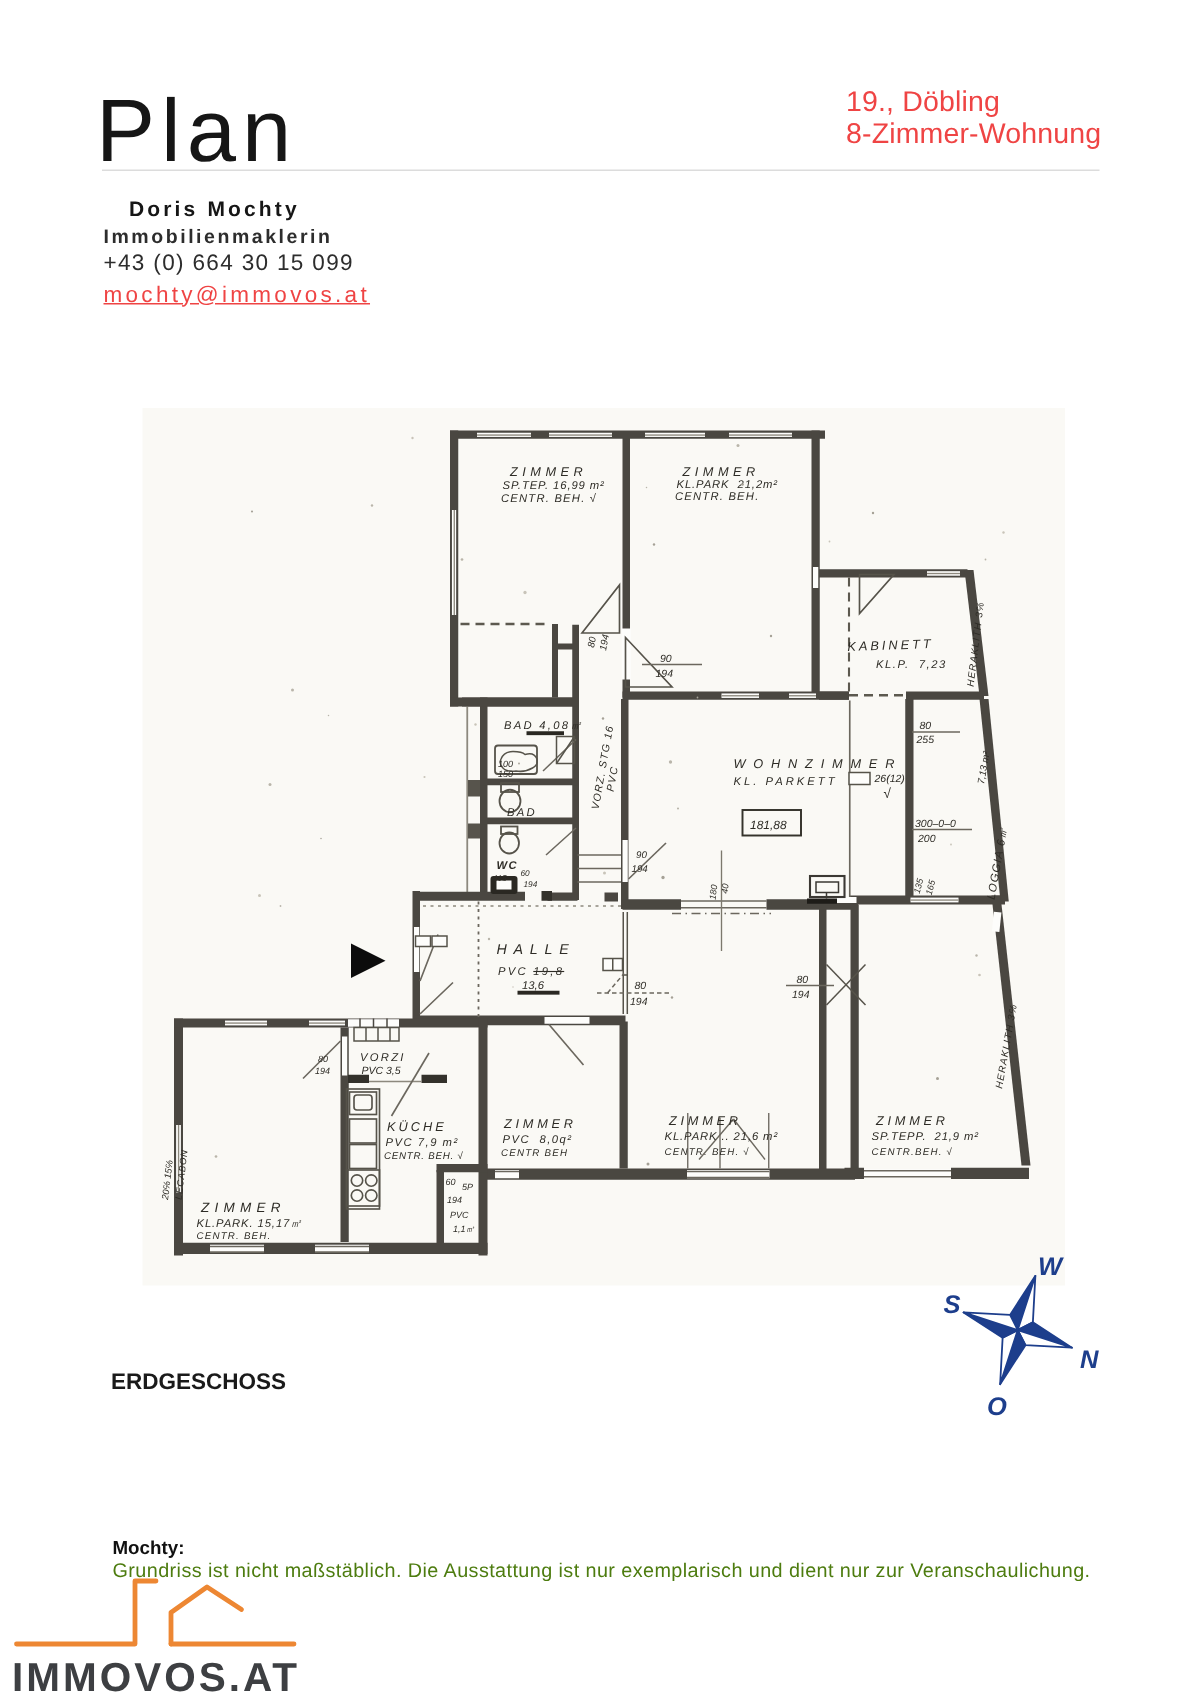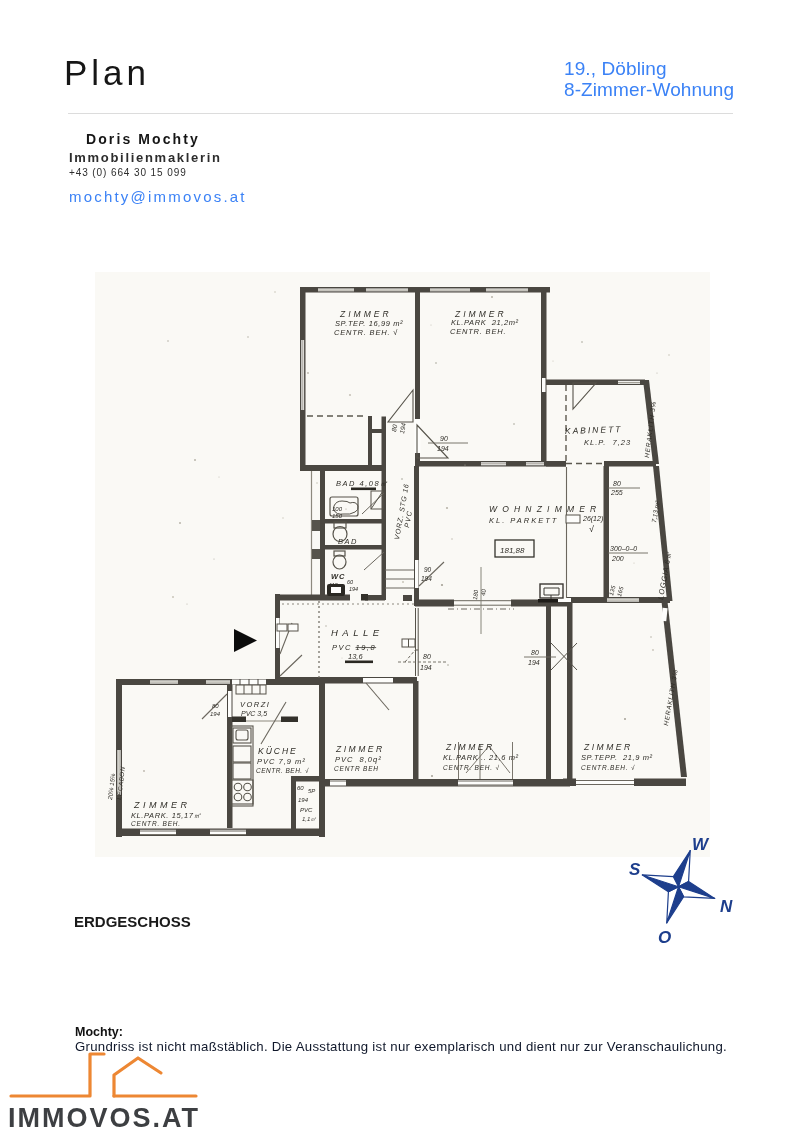--- a/index.html
+++ b/index.html
@@ -2,33 +2,33 @@
 <html><head>
 <meta charset="utf-8">
 <style>
   html,body{margin:0;padding:0;}
   body{width:800px;height:1131px;background:#ffffff;font-family:"Liberation Sans",sans-serif;position:relative;overflow:hidden;}
   .abs{position:absolute;}
 </style>
 </head>
 <body>
 
-<div class="abs" style="left:64px;top:52.5px;font-size:35px;color:#161616;letter-spacing:4px;">Plan</div>
-
-<div class="abs" style="left:564px;top:59px;font-size:19px;color:#3b82f6;line-height:20.6px;letter-spacing:0.1px;">19., Döbling<br>8-Zimmer-Wohnung</div>
+<div class="abs" style="left:64px;top:52.5px;font-size:59px;color:#161616;letter-spacing:4px;">Plan</div>
+
+<div class="abs" style="left:564px;top:59px;font-size:19px;color:#ef4444;line-height:20.6px;letter-spacing:0.1px;">19., Döbling<br>8-Zimmer-Wohnung</div>
 
 <div class="abs" style="left:68px;top:113px;width:665px;height:1px;background:#dcdcdc;"></div>
 
 <div class="abs" style="left:86px;top:131px;font-size:14px;font-weight:bold;color:#161616;letter-spacing:2.1px;">Doris Mochty</div>
 
 <div class="abs" style="left:69px;top:149.5px;font-size:13px;color:#2d2d2d;letter-spacing:1.7px;font-weight:bold;">Immobilienmaklerin</div>
 
-<div class="abs" style="left:69px;top:166.5px;font-size:10px;color:#2d2d2d;letter-spacing:0.9px;">+43 (0) 664 30 15 099</div>
-
-<div class="abs" style="left:69px;top:187.5px;font-size:15px;color:#3b82f6;letter-spacing:2.2px;">mochty@immovos.at</div>
+<div class="abs" style="left:69px;top:166.5px;font-size:15px;color:#2d2d2d;letter-spacing:0.9px;">+43 (0) 664 30 15 099</div>
+
+<div class="abs" style="left:69px;top:187.5px;font-size:15px;color:#ef4444;letter-spacing:2.2px;text-decoration:underline;">mochty@immovos.at</div>
 
 <svg class="abs" style="left:0;top:0;" width="800" height="1131" viewBox="0 0 800 1131">
 <g id="plan">
 
 <rect x="95" y="272" width="615" height="585" fill="#faf9f5"></rect>
 
 <rect x="300" y="287" width="250" height="5.5" fill="#4a4741"></rect>
 
 <g>
         <rect x="318" y="288.5" width="36" height="2.8" fill="#fdfdfb"></rect>
@@ -617,21 +617,21 @@
 
 <g fill="#1d3e8c" font-family="Liberation Sans" font-style="italic" font-weight="bold" font-size="17">
 <text x="72" y="20">W</text>
 <text x="9" y="45">S</text>
 <text x="100" y="82">N</text>
 <text x="38" y="113">O</text>
 </g>
 </svg>
 
 <div class="abs" style="left:75px;top:1025px;font-size:12.5px;font-weight:bold;color:#111;">Mochty:</div>
-<div class="abs" style="left:75px;top:1039px;font-size:13.2px;color:#0f172a;letter-spacing:0.28px;">Grundriss ist nicht maßstäblich. Die Ausstattung ist nur exemplarisch und dient nur zur Veranschaulichung.</div>
+<div class="abs" style="left:75px;top:1039px;font-size:13.2px;color:#4d7c0f;letter-spacing:0.28px;">Grundriss ist nicht maßstäblich. Die Ausstattung ist nur exemplarisch und dient nur zur Veranschaulichung.</div>
 
 <svg class="abs" style="left:0px;top:1045px;" width="220" height="60" viewBox="0 0 220 60">
 <g fill="none" stroke="#ed8733" stroke-width="3.2" stroke-linecap="round" stroke-linejoin="round">
 <path d="M11,51 L90,51 L90,9 L104,9"></path>
 <path d="M114,51 L114,30 L138,13 L161,28"></path>
 <path d="M114,51 L196,51"></path>
 </g>
 </svg>
 
 <div class="abs" style="left:8px;top:1103px;font-size:27px;font-weight:bold;color:#3d3f42;letter-spacing:2px;">IMMOVOS.AT</div>

